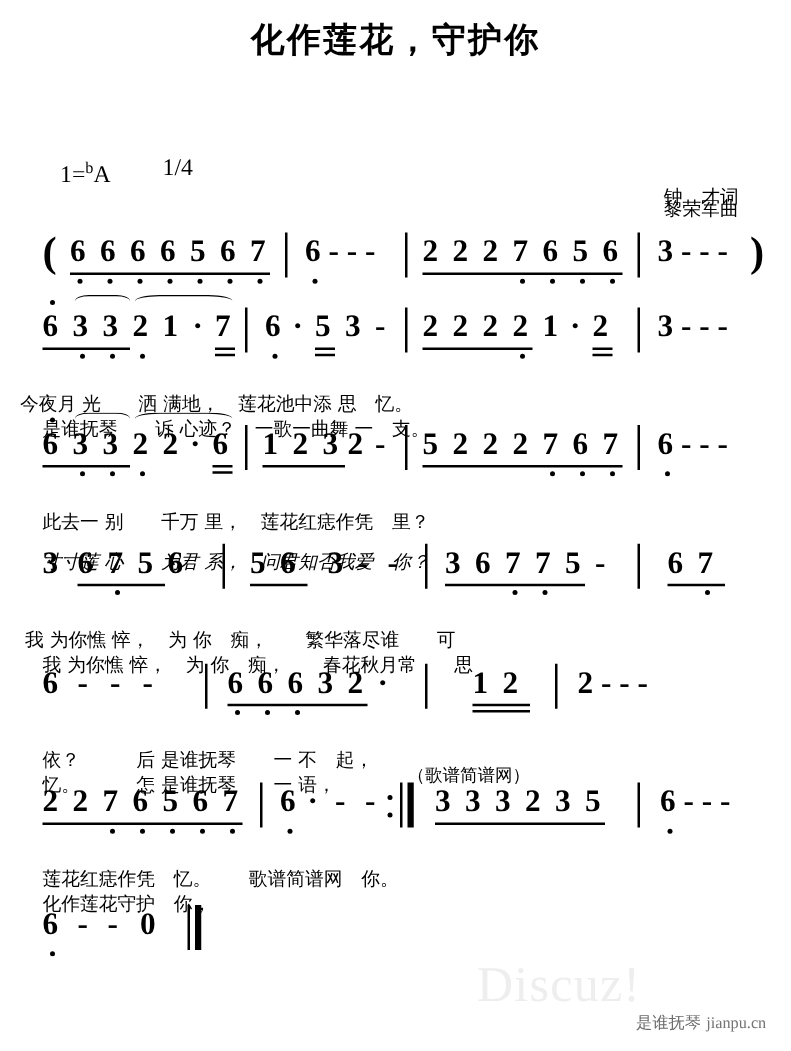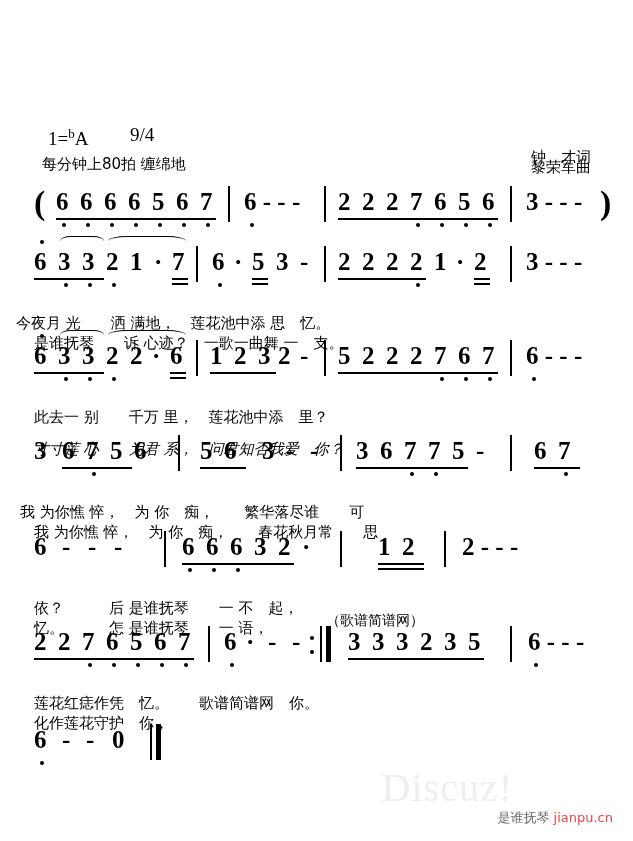--- a/index.html
+++ b/index.html
@@ -150,47 +150,47 @@
   }
   .watermark {
     position: absolute;
     right: 20px;
     bottom: 14px;
     font-family: "DejaVu Sans", sans-serif;
     font-size: 13px;
     color: #6b6b6b;
     white-space: pre;
   }
-  .watermark .red { color: #ef4444; }
+  .watermark .red { color: #737373; font-family: Liberation Serif, serif; }
   .wm-big {
     position: absolute;
     right: 120px;
     bottom: 30px;
     font-family: "Liberation Serif", serif;
     font-size: 40px;
     color: #eeeeee;
     letter-spacing: 1px;
   }
   .paren {
     position: absolute;
     font-size: 34px;
     font-family: "Liberation Serif", serif;
   }
 </style>
 </head>
 <body>
 
 <div class="sheet">
 
+  <div class="title">化作莲花，守护你</div>
 
   <div class="key-sig">
     <span>1=</span><sup>b</sup><span>A</span>
   </div>
-  <div class="time-sig">9/4</div>
-  <div class="tempo">每分钟上80拍  缠绵地</div>
+  <div class="time-sig">1/4</div>
   <div class="credit c1">钟　才词</div>
   <div class="credit c2">黎荣军曲</div>
 
   <div class="system" style="top:188px;">
     <div class="notes">
       <span class="paren" style="left:34px; top:-4px;">(</span>
       <span class="tok" style="left:56px;">6</span>
       <span class="tok" style="left:80px;">6</span>
       <span class="tok" style="left:104px;">6</span>
       <span class="tok" style="left:128px;">6</span>
@@ -321,21 +321,21 @@
       <div class="beam" style="left:338px; top:30px; width:160px;"></div>
       <div class="dotbelow" style="left:440px; top:35px;"></div>
       <div class="dotbelow" style="left:464px; top:35px;"></div>
       <div class="dotbelow" style="left:488px; top:35px;"></div>
 
       <div class="bar" style="left:510px; top:-2px; height:36px;"></div>
       <span class="tok" style="left:526px;">6 - - -</span>
       <div class="dotbelow" style="left:532px; top:35px;"></div>
     </div>
     <div class="lyric" style="top:48px;">
-      <span style="left:34px;">此去一 别　　千万 里，　莲花池中添　里？</span>
+      <span style="left:34px;">此去一 别　　千万 里，　莲花红痣作凭　里？</span>
     </div>
     <div class="lyric" style="top:80px;font-style:italic;">
       <span style="left:34px;">寸寸莲 心　　为君 系，　问君知否我爱　你？</span>
     </div>
   </div>
 
   <div class="system" style="top:437px;">
     <div class="notes">
       <span class="tok" style="left:34px;">3</span>
       <span class="tok" style="left:62px;">6</span>

